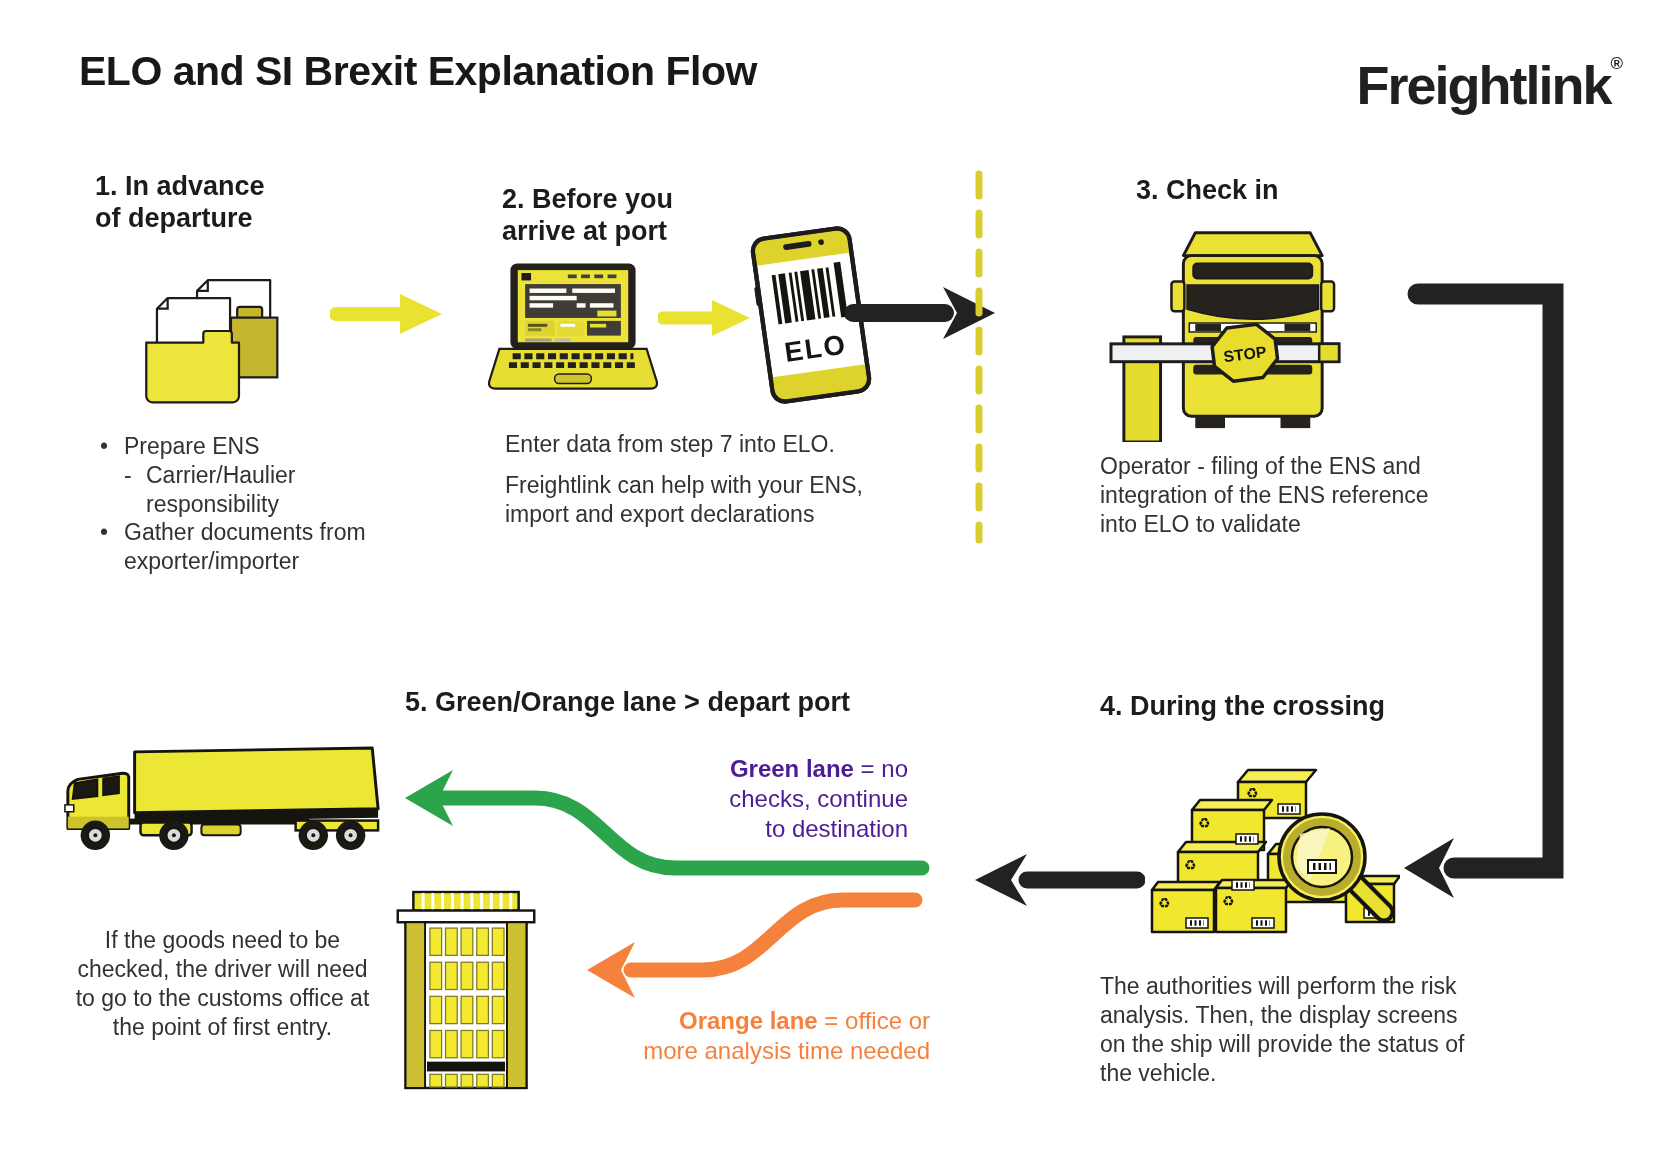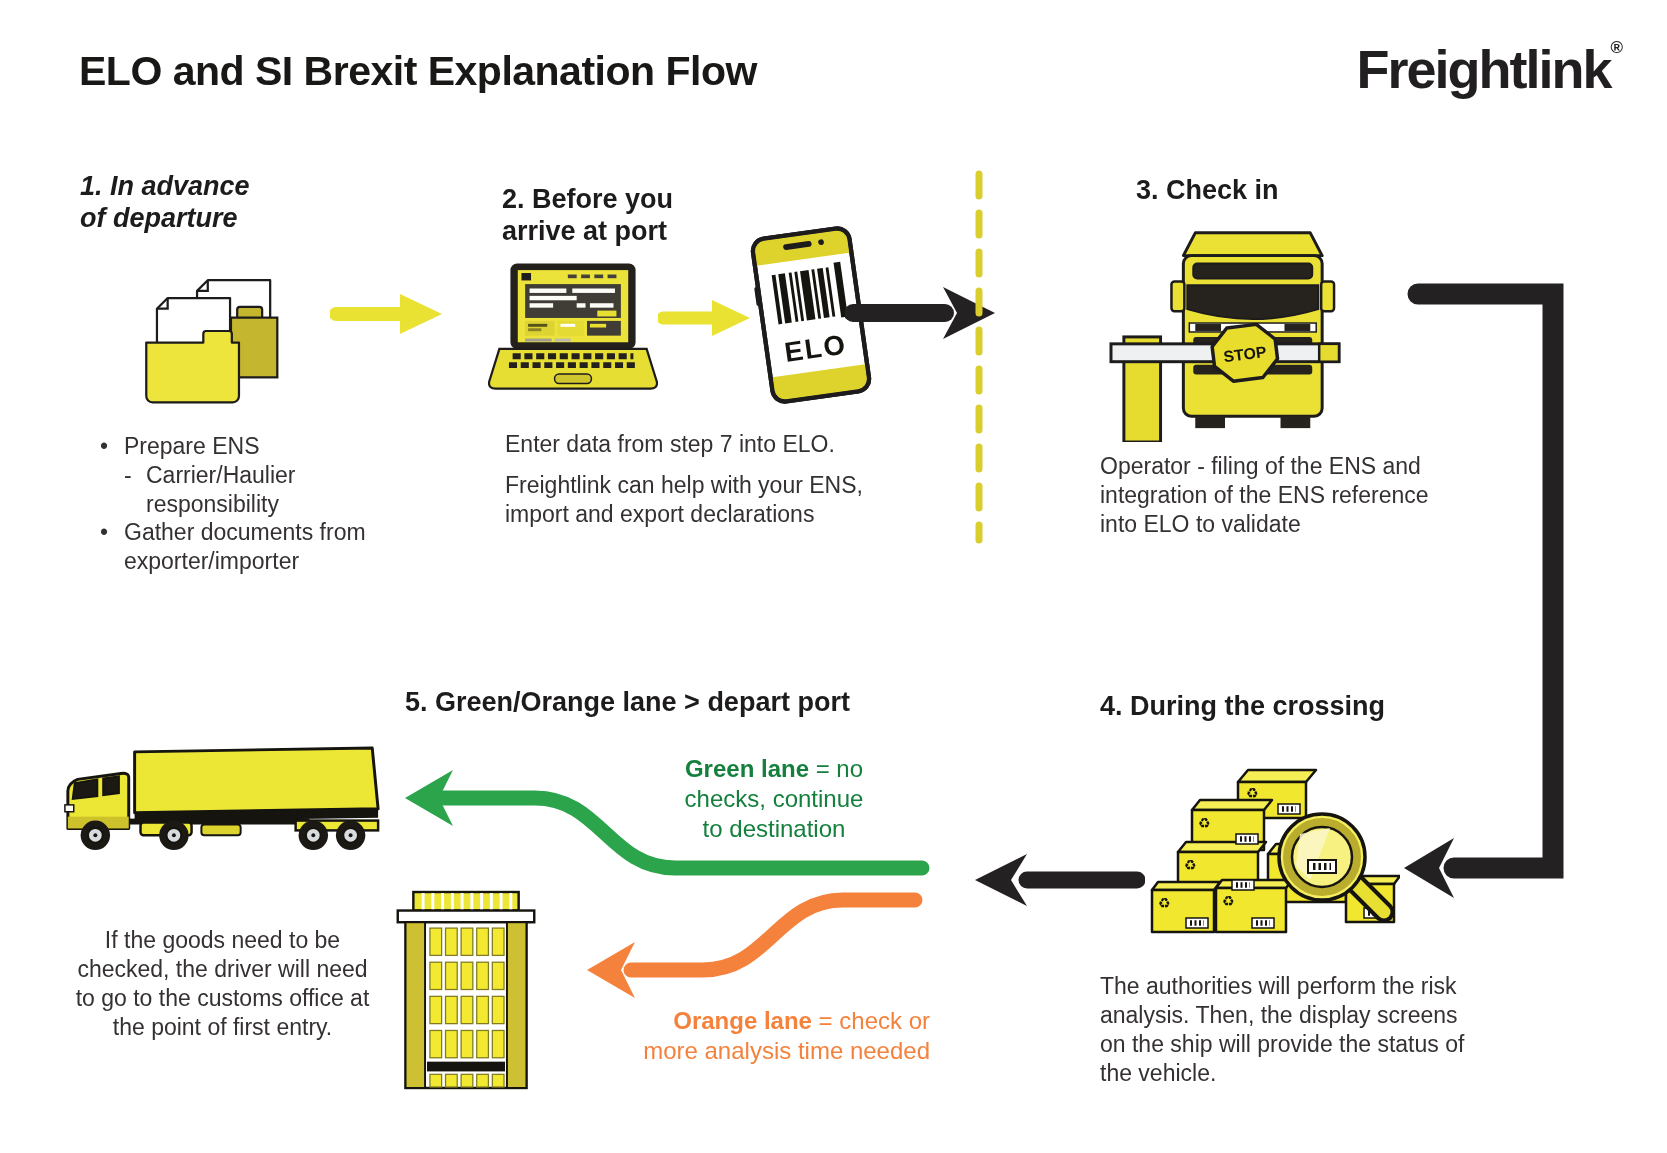--- a/index.html
+++ b/index.html
@@ -1,47 +1,47 @@
 <!DOCTYPE html>
 <html><head>
 <meta charset="utf-8">
 <style>
   html,body{margin:0;padding:0;background:#ffffff;}
   .canvas{position:relative;width:1667px;height:1153px;background:#fff;overflow:hidden;
           font-family:"Liberation Sans",sans-serif;color:#353132;}
   .abs{position:absolute;}
   .title{font-size:41px;font-weight:800;letter-spacing:-0.5px;color:#191817;}
-  .logo{font-size:54px;font-weight:800;letter-spacing:-2px;color:#221f20;white-space:nowrap;}
+  .logo{font-size:54px;font-weight:800;letter-spacing:-2px;color:#221f20;white-space:nowrap;margin-top:16px;}
   .logo .reg{font-size:17px;font-weight:700;vertical-align:top;position:relative;top:0px;letter-spacing:0;}
   .h{font-size:27px;font-weight:800;color:#1d1b1c;line-height:1.2;white-space:pre-line;}
   .p{font-size:23px;line-height:1.26;}
   .p p{margin:0 0 12px 0;}
   .bullets{font-size:23px;line-height:1.25;}
   .b-row{display:flex;}
   .b-mark{flex:0 0 24px;width:24px;}
   .b-sub{margin-left:24px;}
   .b-sub .b-mark{flex:0 0 22px;width:22px;}
   .right{text-align:right;}
   .lane{font-size:24px;line-height:30px;}
   .lane b{font-weight:800;}
-  .green{color:#15803d;text-align:center;}
+  .green{color:#4c1d95;}
   .orange{color:#f5823c;}
   .customs{font-size:23px;line-height:29px;text-align:center;}
   .phone-rot{transform:rotate(-8deg);}
   svg{display:block;}
 </style>
 </head>
 <body>
 
 <div class="canvas">
 
   <div class="abs title" style="left:55px;top:48px;margin-left:24px;">ELO and SI Brexit Explanation Flow</div>
   <div class="abs logo" style="right:44px;top:38px;"><span>Freightlink</span><span class="reg">®</span></div>
 
-  <div class="abs h" style="left:80px;top:170px;font-style:italic;">1. In advance
+  <div class="abs h" style="left:95px;top:170px;">1. In advance
 of departure</div>
 
   <svg class="abs" style="left:132px;top:258px;" width="156" height="146" viewBox="0 0 175 160">
     <path d="M85 23 L155 23 L155 100 L73 100 L73 35 Z" fill="#ffffff" stroke="#1d1b1c" stroke-width="2.5" stroke-linejoin="round"></path>
     <path d="M85 23 L85 35 L73 35" fill="none" stroke="#1d1b1c" stroke-width="2.5"></path>
     <path d="M118 65 v-9 a3 3 0 0 1 3 -3 h22 a3 3 0 0 1 3 3 v9" fill="#c4b62e" stroke="#1d1b1c" stroke-width="2.5"></path>
     <rect x="111" y="65" width="52" height="67" fill="#c4b62e" stroke="#1d1b1c" stroke-width="2.5"></rect>
     <path d="M40 43 L110 43 L110 105 L28 105 L28 55 Z" fill="#ffffff" stroke="#1d1b1c" stroke-width="2.5" stroke-linejoin="round"></path>
     <path d="M40 43 L40 55 L28 55" fill="none" stroke="#1d1b1c" stroke-width="2.5"></path>
     <path d="M16 93 H80 V83 a3 3 0 0 1 3 -3 h26 a3 3 0 0 1 3 3 v10 h8 V153 a7 7 0 0 1 -7 7 H23 a7 7 0 0 1 -7 -7 Z" fill="#ede43c" stroke="#1d1b1c" stroke-width="2.5" stroke-linejoin="round"></path>
@@ -290,21 +290,21 @@
     <path d="M527 108 H280 C215 108 205 38 140 38 H48" fill="none" stroke="#2ba44c" stroke-width="15" stroke-linecap="round"></path>
     <polygon points="58,10 10,38 58,66 44,38" fill="#2ba44c"></polygon>
   </svg>
 
   <svg class="abs" style="left:575px;top:885px;" width="350" height="115" viewBox="0 0 350 115">
     <path d="M340 15 H268 C203 15 193 85 128 85 H56" fill="none" stroke="#f5823c" stroke-width="15" stroke-linecap="round"></path>
     <polygon points="60,57 12,85 60,113 46,85" fill="#f5823c"></polygon>
   </svg>
 
   <div class="abs right lane orange" style="left:555px;top:1006px;width:375px;">
-    <div><b>Orange lane</b><span> = check or</span></div>
+    <div><b>Orange lane</b><span> = office or</span></div>
     <div>more analysis time needed</div>
   </div>
 
   <svg class="abs" style="left:388px;top:890px;" width="156" height="200" viewBox="0 0 160 205">
     <rect x="26" y="2" width="108" height="19" fill="#ece636" stroke="#16140f" stroke-width="2.5"></rect>
     <path d="M36 3 V21 M46 3 V21 M56 3 V21 M66 3 V21 M76 3 V21 M86 3 V21 M96 3 V21 M106 3 V21 M116 3 V21 M126 3 V21" stroke="#ffffff" stroke-width="3"></path>
     <rect x="10" y="21" width="140" height="12" fill="#ffffff" stroke="#16140f" stroke-width="2.5"></rect>
     <rect x="18" y="33" width="124" height="170" fill="#ffffff" stroke="#16140f" stroke-width="2.5"></rect>
     <rect x="18" y="33" width="20" height="170" fill="#cdc032" stroke="#16140f" stroke-width="2"></rect>
     <rect x="122" y="33" width="20" height="170" fill="#cdc032" stroke="#16140f" stroke-width="2"></rect>

